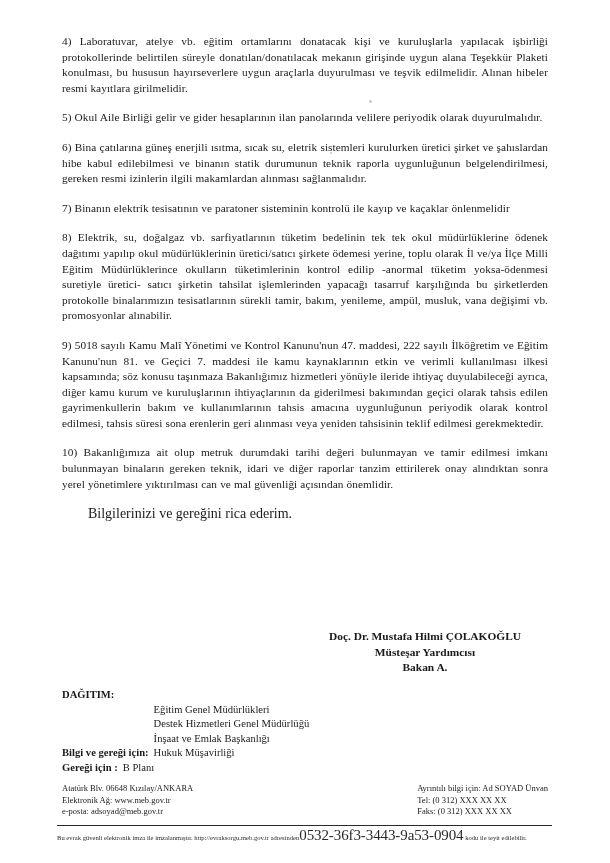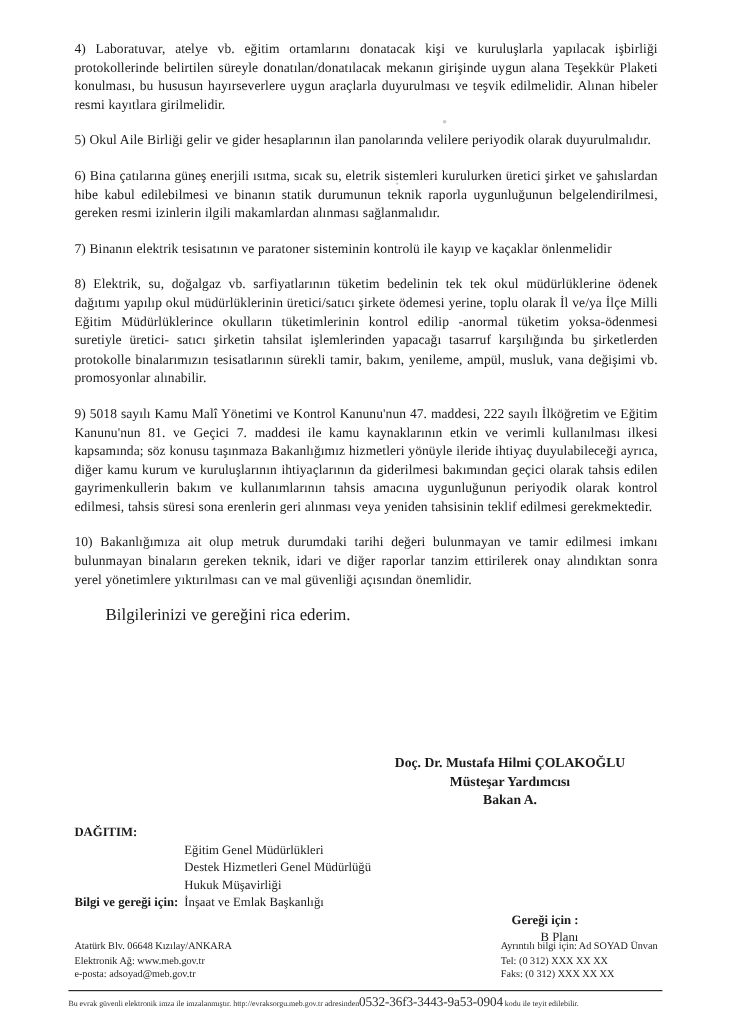--- a/index.html
+++ b/index.html
@@ -83,21 +83,21 @@
     align-items: flex-end;
   }
   .dist-label {
     font-weight: bold;
     white-space: nowrap;
   }
   .dist-values {
     margin-left: 5px;
   }
   .dist-values div { line-height: 14.2px; }
-  .dist-row.second { margin-top: 1px; flex-direction: column; }
+  .dist-row.second { margin-top: 1px; }
 
   
   .footer {
     position: absolute;
     left: 62px;
     top: 783px;
     width: 486px;
     display: flex;
     justify-content: space-between;
     font-size: 8.5px;
@@ -119,21 +119,21 @@
     position: absolute;
     left: 57px;
     top: 830px;
     width: 500px;
     font-size: 6.6px;
     line-height: 10px;
     white-space: nowrap;
     color: #2b2b2b;
   }
   .verify .code {
-    font-size: 11px;
+    font-size: 15px;
     letter-spacing: -0.1px;
     text-align: right;
   }
 
   
   .speck {
     position: absolute;
     background: #c9c9c9;
     border-radius: 50%;
   }
@@ -164,22 +164,22 @@
     <div>Bakan A.</div>
   </div>
 
   <div class="distribution">
     <div class="dist-title">DAĞITIM:</div>
     <div class="dist-row">
       <span class="dist-label">Bilgi ve gereği için:</span>
       <span class="dist-values">
         <div>Eğitim Genel Müdürlükleri</div>
         <div>Destek Hizmetleri Genel Müdürlüğü</div>
+        <div>İnşaat ve Emlak Başkanlığı</div>
         <div>Hukuk Müşavirliği</div>
-        <div>İnşaat ve Emlak Başkanlığı</div>
       </span>
     </div>
     <div class="dist-row second">
       <span class="dist-label">Gereği için :</span>
       <span class="dist-values">B Planı</span>
     </div>
   </div>
 
   <div class="footer">
     <div class="footer-left">

